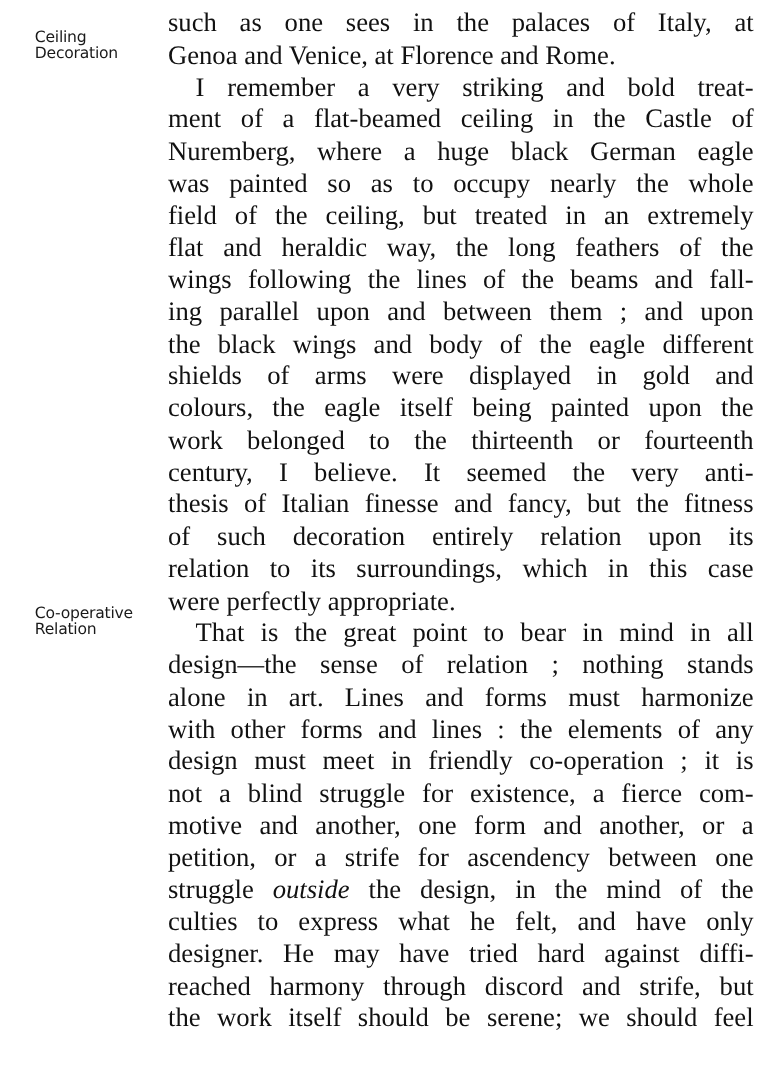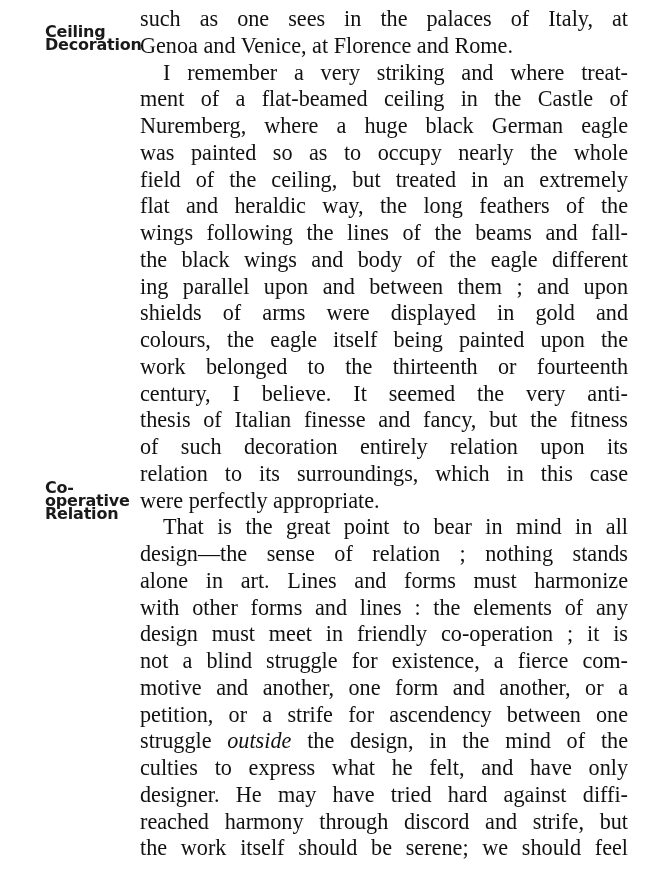--- a/index.html
+++ b/index.html
@@ -1,24 +1,24 @@
 <!DOCTYPE html>
 <html><head>
   <meta charset="utf-8">
   <style>
     html, body { margin: 0; padding: 0; background: #ffffff; }
     body { width: 650px; height: 893px; position: relative; overflow: hidden; }
     .page { position: absolute; left: 0; top: 0; width: 650px; height: 893px; }
     .sidenote {
       position: absolute; left: 29px; width: 100px;
-      font-family: "DejaVu Sans", sans-serif; font-weight: bold;
-      font-size: 16px; line-height: 13px; color: #1a1a1a; letter-spacing: -0.2px; margin-left: 16px;
+      font-family: "DejaVu Sans", sans-serif; font-weight: normal;
+      font-size: 13px; line-height: 13px; color: #1a1a1a; letter-spacing: -0.2px;
     }
     .sn1 { top: 25px; }
-    .sn2 { top: 481px; }
+    .sn2 { top: 505px; }
     .text {
       position: absolute; left: 140px; top: 6px; width: 488px;
       font-family: "Liberation Serif", serif; font-size: 22.2px; color: #111;
     }
     .line {
       display: block; height: 26.75px; line-height: 26.75px;
       white-space: nowrap; text-align: justify; text-align-last: justify;
     }
     .line.last { text-align-last: left; }
     .line.indent { padding-left: 23px; }
@@ -33,29 +33,29 @@
     <div>Decoration</div>
   </div>
   <div class="sidenote sn2">
     <div>Co-operative</div>
     <div>Relation</div>
   </div>
 
   <div class="text">
     <span class="line">such as one sees in the palaces of Italy, at</span>
     <span class="line last">Genoa and Venice, at Florence and Rome.</span>
-    <span class="line indent">I remember a very striking and where treat-</span>
+    <span class="line indent">I remember a very striking and bold treat-</span>
     <span class="line">ment of a flat-beamed ceiling in the Castle of</span>
     <span class="line">Nuremberg, where a huge black German eagle</span>
     <span class="line">was painted so as to occupy nearly the whole</span>
     <span class="line">field of the ceiling, but treated in an extremely</span>
     <span class="line">flat and heraldic way, the long feathers of the</span>
     <span class="line">wings following the lines of the beams and fall-</span>
+    <span class="line">ing parallel upon and between them ; and upon</span>
     <span class="line">the black wings and body of the eagle different</span>
-    <span class="line">ing parallel upon and between them ; and upon</span>
     <span class="line">shields of arms were displayed in gold and</span>
     <span class="line">colours, the eagle itself being painted upon the</span>
     <span class="line">work belonged to the thirteenth or fourteenth</span>
     <span class="line">century, I believe.  It seemed the very anti-</span>
     <span class="line">thesis of Italian finesse and fancy, but the fitness</span>
     <span class="line">of such decoration entirely relation upon its</span>
     <span class="line">relation to its surroundings, which in this case</span>
     <span class="line last">were perfectly appropriate.</span>
     <span class="line indent">That is the great point to bear in mind in all</span>
     <span class="line">design—the sense of relation ; nothing stands</span>

